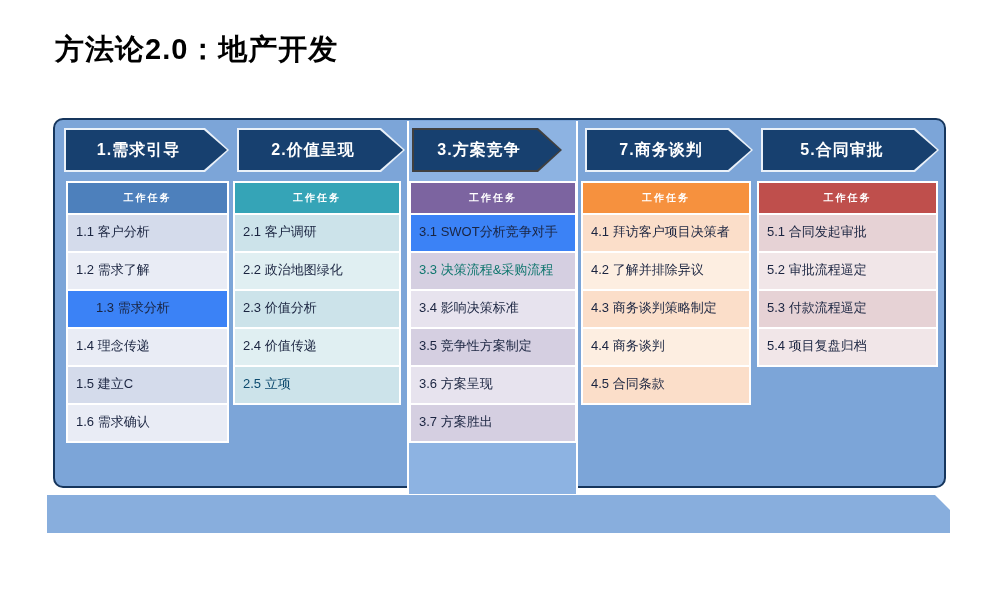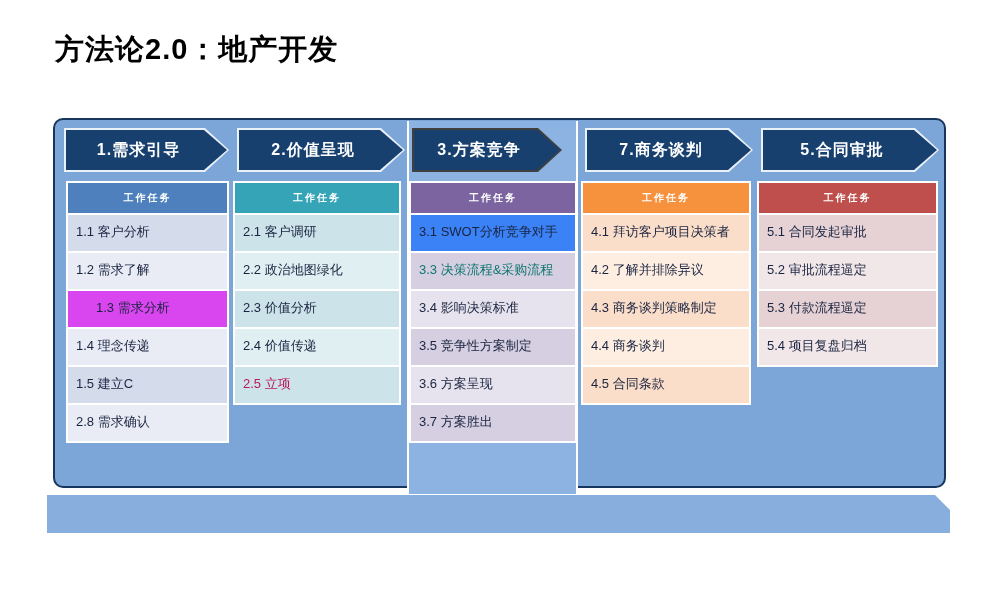--- a/index.html
+++ b/index.html
@@ -66,37 +66,37 @@
 <div id="stages">
     <div class="arrow" style="left: 64px; width: 165px; background: rgb(234, 241, 249);">
       <div class="arrow-in" style="background: rgb(23, 64, 111);">
         <span class="arrow-label">1.需求引导</span>
       </div>
     </div>
     <div class="panel" style="left: 66px; width: 163px;">
       <div class="thead" style="background: rgb(77, 128, 188);">工作任务</div>
       <div class="trow" style="background: rgb(212, 219, 235); color: rgb(26, 36, 64);">1.1 客户分析</div>
       <div class="trow" style="background: rgb(233, 236, 245); color: rgb(26, 36, 64);">1.2 需求了解</div>
-      <div class="trow" style="background: #d946ef; color: rgb(26, 36, 64); padding-left: 28px;">1.3 需求分析</div>
+      <div class="trow" style="background: #3b82f6; color: rgb(26, 36, 64); padding-left: 28px;">1.3 需求分析</div>
       <div class="trow" style="background: rgb(233, 236, 245); color: rgb(26, 36, 64);">1.4 理念传递</div>
       <div class="trow" style="background: rgb(212, 219, 235); color: rgb(26, 36, 64);">1.5 建立C</div>
-      <div class="trow" style="background: rgb(233, 236, 245); color: rgb(26, 36, 64);">2.8 需求确认</div>
+      <div class="trow" style="background: rgb(233, 236, 245); color: rgb(26, 36, 64);">1.6 需求确认</div>
     </div>
     <div class="arrow" style="left: 237px; width: 168px; background: rgb(234, 241, 249);">
       <div class="arrow-in" style="background: rgb(23, 64, 111);">
         <span class="arrow-label">2.价值呈现</span>
       </div>
     </div>
     <div class="panel" style="left: 233px; width: 168px;">
       <div class="thead" style="background: rgb(53, 164, 183);">工作任务</div>
       <div class="trow" style="background: rgb(204, 227, 234); color: rgb(26, 36, 64);">2.1 客户调研</div>
       <div class="trow" style="background: rgb(224, 239, 242); color: rgb(26, 36, 64);">2.2 政治地图绿化</div>
       <div class="trow" style="background: rgb(204, 227, 234); color: rgb(26, 36, 64);">2.3 价值分析</div>
       <div class="trow" style="background: rgb(224, 239, 242); color: rgb(26, 36, 64);">2.4 价值传递</div>
-      <div class="trow" style="background: rgb(204, 227, 234); color: #be185d;">2.5 立项</div>
+      <div class="trow" style="background: rgb(204, 227, 234); color: #0c4a6e;">2.5 立项</div>
     </div>
     <div class="arrow" style="left: 412px; width: 150px; background: #404040;">
       <div class="arrow-in" style="background: rgb(23, 64, 111);">
         <span class="arrow-label">3.方案竞争</span>
       </div>
     </div>
     <div class="panel" style="left: 409px; width: 168px;">
       <div class="thead" style="background: rgb(124, 100, 160);">工作任务</div>
       <div class="trow" style="background: #3b82f6; color: rgb(26, 36, 64);">3.1 SWOT分析竞争对手</div>
       <div class="trow" style="background: rgb(213, 207, 225); color: #0f766e;">3.3 决策流程&amp;采购流程</div>

